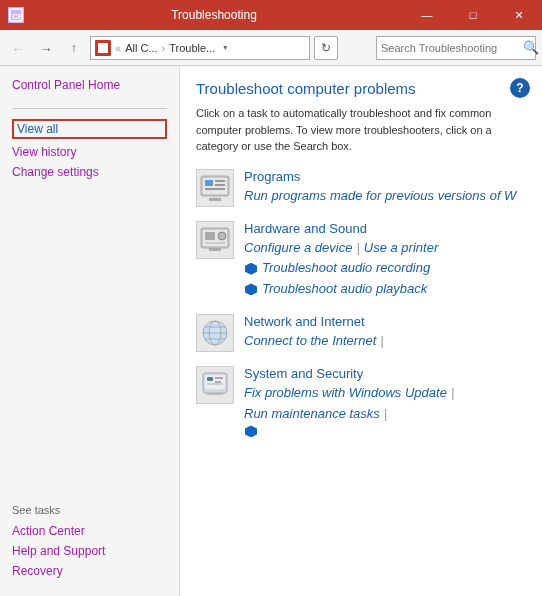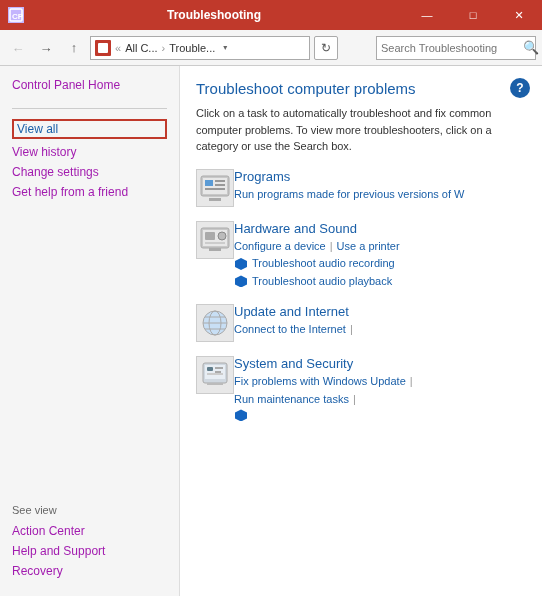--- a/index.html
+++ b/index.html
@@ -30,21 +30,21 @@
       align-items: center;
       justify-content: center;
       font-weight: bold;
     }
     .title-bar-icon svg { width: 14px; height: 14px; }
     .title-bar-text {
       flex: 1;
       text-align: center;
       color: white;
       font-size: 12px;
-      font-weight: bold;
+      font-weight: normal;
     }
     .title-bar-buttons {
       display: flex;
       height: 30px;
     }
     .title-btn {
       width: 46px;
       height: 30px;
       display: flex;
       align-items: center;
@@ -235,21 +235,21 @@
       line-height: 1.5;
       margin-bottom: 14px;
       padding-right: 30px;
     }
 
     
     .category-item {
       display: flex;
       align-items: flex-start;
       margin-bottom: 14px;
-      gap: 0;
+      gap: 10px;
     }
     .cat-icon {
       width: 38px;
       height: 38px;
       flex-shrink: 0;
       border: 1px solid #ccc;
       background: #e8e8e8;
       display: flex;
       align-items: center;
       justify-content: center;
@@ -261,23 +261,24 @@
     }
     .cat-content { flex: 1; }
     .cat-title {
       font-size: 13px;
       color: #1a5fa8;
       font-weight: normal;
       margin-bottom: 2px;
       cursor: pointer;
     }
     .cat-sub {
-      font-size: 11px;
+      font-size: 13px;
       color: #1a5fa8;
       line-height: 1.6;
+      font-style: italic;
     }
     .cat-sub-line {
       display: flex;
       align-items: center;
       gap: 4px;
       flex-wrap: wrap;
     }
     .cat-sub-link {
       color: #1a5fa8;
       cursor: pointer;
@@ -340,25 +341,24 @@
 </div>
 
 <div class="main-layout">
 
   <div class="sidebar" style="display: flex; flex-direction: column;">
     <a class="sidebar-link">Control Panel Home</a>
     <div class="sidebar-divider"></div>
     <a class="sidebar-link active-box">View all</a>
     <a class="sidebar-link">View history</a>
     <a class="sidebar-link">Change settings</a>
-    <a class="sidebar-link">Get help from a friend</a>
 
     <div style="flex:1; min-height: 180px;"></div>
 
-    <div class="sidebar-see-also">See view</div>
+    <div class="sidebar-see-also">See tasks</div>
     <a class="sidebar-link">Action Center</a>
     <a class="sidebar-link">Help and Support</a>
     <a class="sidebar-link">Recovery</a>
   </div>
 
   <div class="content-area">
     <div class="help-icon">?</div>
     <div class="content-title">Troubleshoot computer problems</div>
     <div class="content-desc">Click on a task to automatically troubleshoot and fix common computer problems. To view more troubleshooters, click on a category or use the Search box.</div>
 
@@ -421,21 +421,21 @@
       <div class="cat-icon">
         <svg viewBox="0 0 32 32">
           <circle cx="16" cy="16" r="12" fill="#c8dff5" stroke="#aaa" stroke-width="1"></circle>
           <ellipse cx="16" cy="16" rx="6" ry="12" fill="none" stroke="#aaa" stroke-width="1"></ellipse>
           <line x1="4" y1="16" x2="28" y2="16" stroke="#aaa" stroke-width="1"></line>
           <line x1="6" y1="10" x2="26" y2="10" stroke="#aaa" stroke-width="1"></line>
           <line x1="6" y1="22" x2="26" y2="22" stroke="#aaa" stroke-width="1"></line>
         </svg>
       </div>
       <div class="cat-content">
-        <div class="cat-title">Update and Internet</div>
+        <div class="cat-title">Network and Internet</div>
         <div class="cat-sub">
           <div class="cat-sub-line">
             <span class="cat-sub-link">Connect to the Internet</span>
             <span class="cat-sub-sep">|</span>
           </div>
         </div>
       </div>
     </div>
 
     <div class="category-item">

